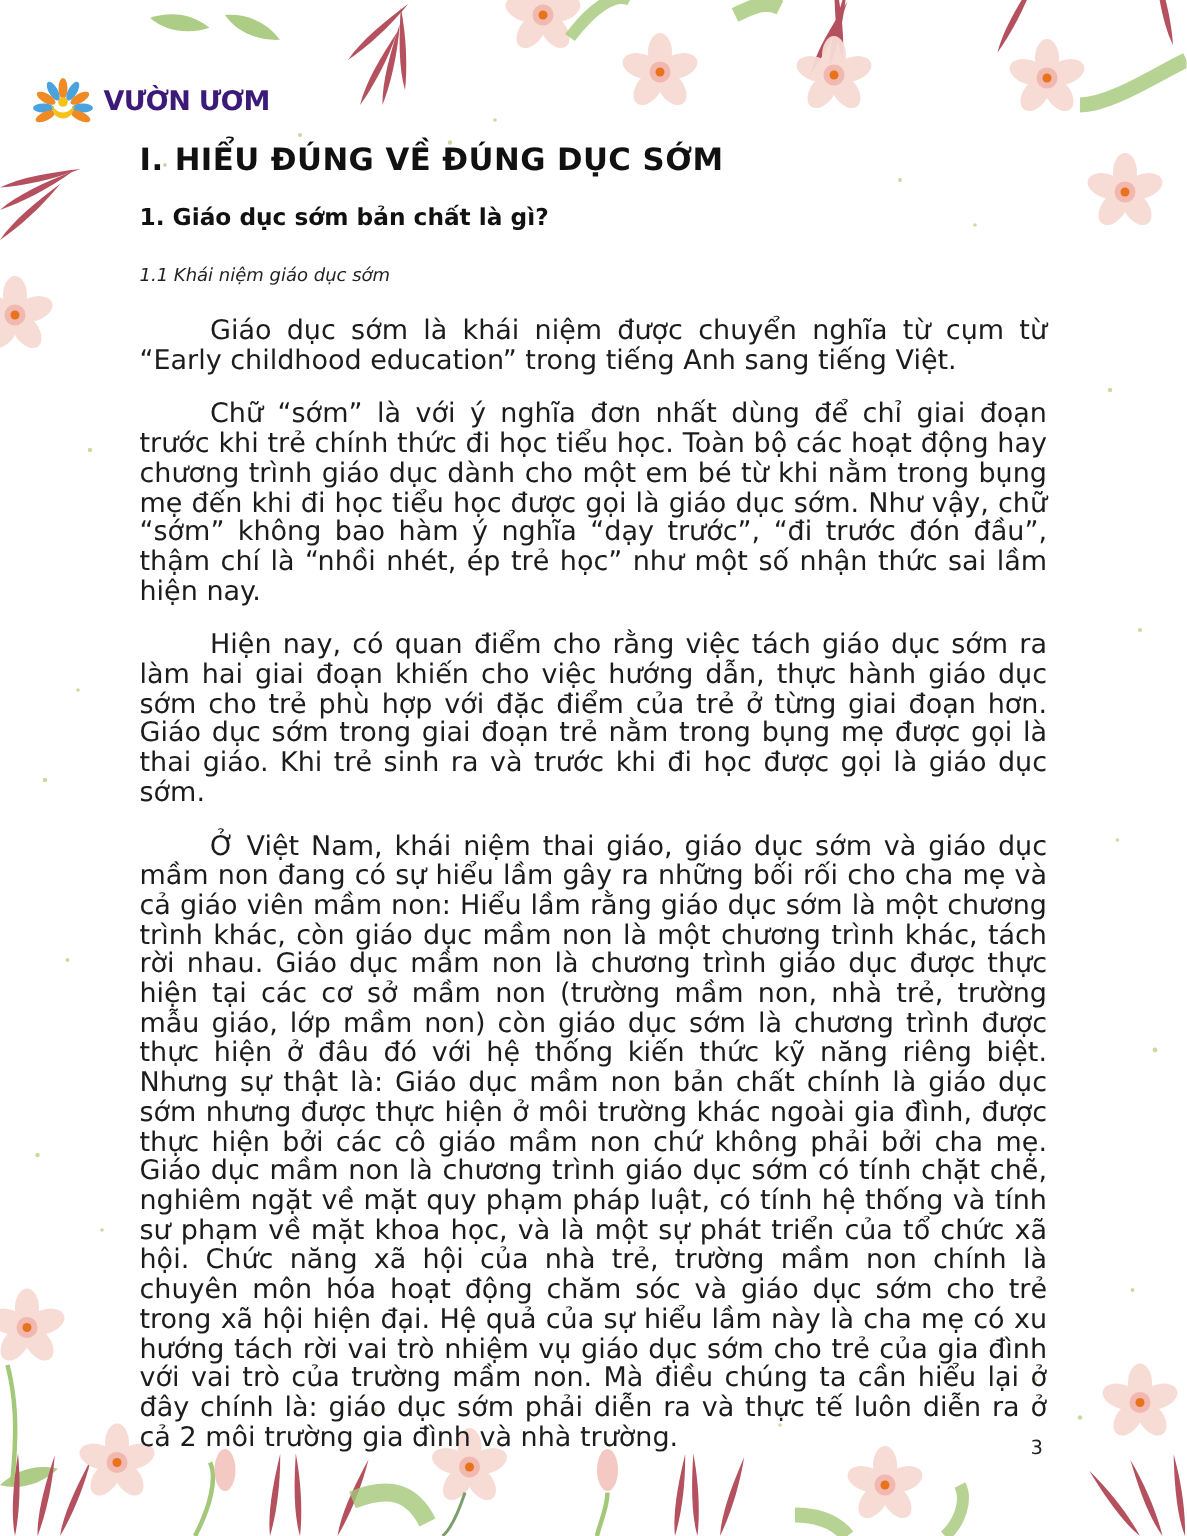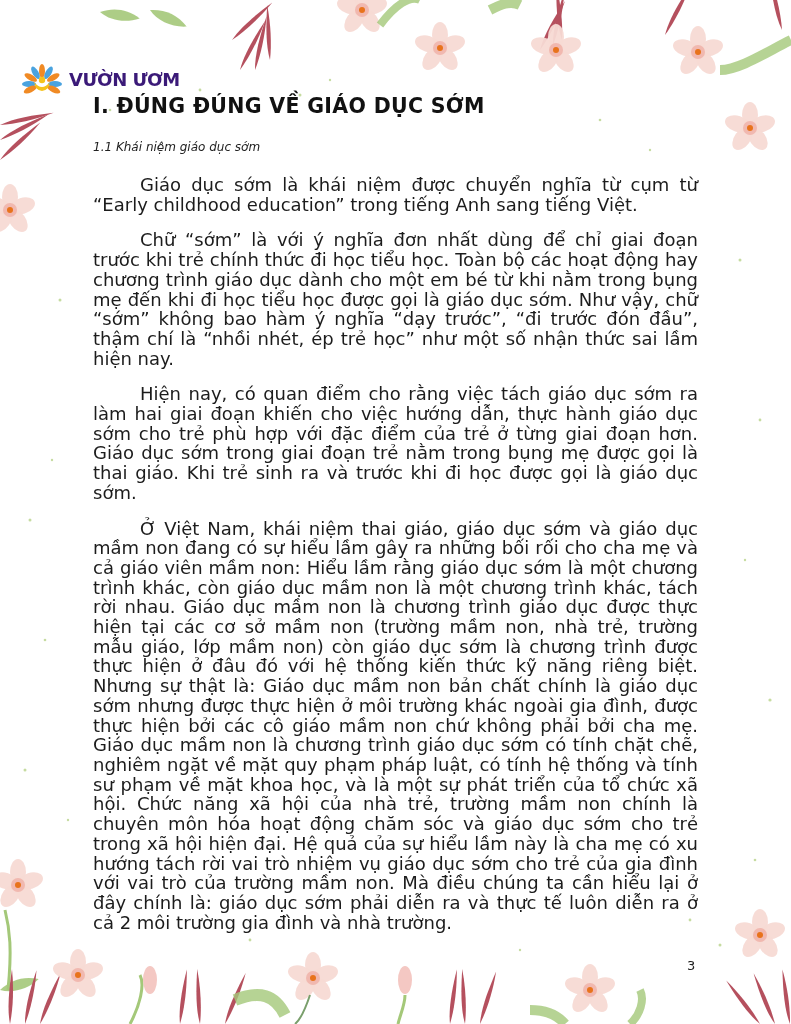--- a/index.html
+++ b/index.html
@@ -1,19 +1,19 @@
 <!DOCTYPE html>
 <html><head>
 <meta charset="utf-8">
 <style>
   html, body { margin:0; padding:0; }
   body { width:791px; height:1024px; background:#ffffff; position:relative; overflow:hidden;
          font-family:"Liberation Sans", "DejaVu Sans", sans-serif; color:#1a1a1a; }
   .deco { position:absolute; pointer-events:none; }
-  .logo { position:absolute; left:19px; top:50px; display:flex; align-items:center; gap:4px;margin-top:12px; }
+  .logo { position:absolute; left:19px; top:50px; display:flex; align-items:center; gap:4px; }
   .logo-text { font-family:"DejaVu Sans", sans-serif; font-weight:bold; font-size:18px; color:#3b1a78; letter-spacing:-0.5px; }
   .content { position:absolute; left:93px; top:92px; width:605px; }
   h1 { font-family:"DejaVu Sans", sans-serif; font-weight:bold; font-size:20.5px; margin:0; letter-spacing:0.3px; color:#111; line-height:28px; }
   h2 { font-family:"DejaVu Sans", sans-serif; font-weight:bold; font-size:15.5px; margin:14px 0 0 0; color:#111; line-height:22px; }
   h3 { font-family:"DejaVu Sans", sans-serif; font-style:italic; font-weight:normal; font-size:12px; margin:16px 0 0 0; color:#222; line-height:22px; }
   p { font-family:"DejaVu Sans", sans-serif; font-size:18px; line-height:19.7px; text-align:justify; text-indent:47px; margin:16px 0 0 0; color:#1c1c1c; }
   p.first { margin-top:17px; }
   .page-num { position:absolute; left:687px; top:958px; font-family:"DejaVu Sans", sans-serif; font-size:13px; color:#222; }
 </style>
 </head>
@@ -178,21 +178,22 @@
       <ellipse cx="0" cy="-13" rx="3" ry="7" fill="#f08a24" transform="rotate(-115)"></ellipse>
       <ellipse cx="0" cy="-13" rx="3" ry="7" fill="#f08a24" transform="rotate(115)"></ellipse>
       <circle cx="0" cy="-4" r="3.2" fill="#f5c21b"></circle>
       <path d="M-8,-2 Q0,8 8,-2 L6,4 Q0,10 -6,4Z" fill="#f5c21b"></path>
     </g>
   </svg>
   <span class="logo-text">VƯỜN ƯƠM</span>
 </div>
 
 <div class="content">
-  <h1>I. ĐÚNG ĐÚNG VỀ GIÁO DỤC SỚM</h1>
+  <h1>I. HIỂU ĐÚNG VỀ ĐÚNG DỤC SỚM</h1>
+  <h2>1. Giáo dục sớm bản chất là gì?</h2>
   <h3>1.1 Khái niệm giáo dục sớm</h3>
   <p class="first">Giáo dục sớm là khái niệm được chuyển nghĩa từ cụm từ “Early childhood education” trong tiếng Anh sang tiếng Việt.</p>
   <p>Chữ “sớm” là với ý nghĩa đơn nhất dùng để chỉ giai đoạn trước khi trẻ chính thức đi học tiểu học. Toàn bộ các hoạt động hay chương trình giáo dục dành cho một em bé từ khi nằm trong bụng mẹ đến khi đi học tiểu học được gọi là giáo dục sớm. Như vậy, chữ “sớm” không bao hàm ý nghĩa “dạy trước”, “đi trước đón đầu”, thậm chí là “nhồi nhét, ép trẻ học” như một số nhận thức sai lầm hiện nay.</p>
   <p>Hiện nay, có quan điểm cho rằng việc tách giáo dục sớm ra làm hai giai đoạn khiến cho việc hướng dẫn, thực hành giáo dục sớm cho trẻ phù hợp với đặc điểm của trẻ ở từng giai đoạn hơn. Giáo dục sớm trong giai đoạn trẻ nằm trong bụng mẹ được gọi là thai giáo. Khi trẻ sinh ra và trước khi đi học được gọi là giáo dục sớm.</p>
   <p>Ở Việt Nam, khái niệm thai giáo, giáo dục sớm và giáo dục mầm non đang có sự hiểu lầm gây ra những bối rối cho cha mẹ và cả giáo viên mầm non: Hiểu lầm rằng giáo dục sớm là một chương trình khác, còn giáo dục mầm non là một chương trình khác, tách rời nhau. Giáo dục mầm non là chương trình giáo dục được thực hiện tại các cơ sở mầm non (trường mầm non, nhà trẻ, trường mẫu giáo, lớp mầm non) còn giáo dục sớm là chương trình được thực hiện ở đâu đó với hệ thống kiến thức kỹ năng riêng biệt. Nhưng sự thật là: Giáo dục mầm non bản chất chính là giáo dục sớm nhưng được thực hiện ở môi trường khác ngoài gia đình, được thực hiện bởi các cô giáo mầm non chứ không phải bởi cha mẹ. Giáo dục mầm non là chương trình giáo dục sớm có tính chặt chẽ, nghiêm ngặt về mặt quy phạm pháp luật, có tính hệ thống và tính sư phạm về mặt khoa học, và là một sự phát triển của tổ chức xã hội. Chức năng xã hội của nhà trẻ, trường mầm non chính là chuyên môn hóa hoạt động chăm sóc và giáo dục sớm cho trẻ trong xã hội hiện đại. Hệ quả của sự hiểu lầm này là cha mẹ có xu hướng tách rời vai trò nhiệm vụ giáo dục sớm cho trẻ của gia đình với vai trò của trường mầm non. Mà điều chúng ta cần hiểu lại ở đây chính là: giáo dục sớm phải diễn ra và thực tế luôn diễn ra ở cả 2 môi trường gia đình và nhà trường.</p>
 </div>
 
 <div class="page-num">3</div>
 
 </body></html>

